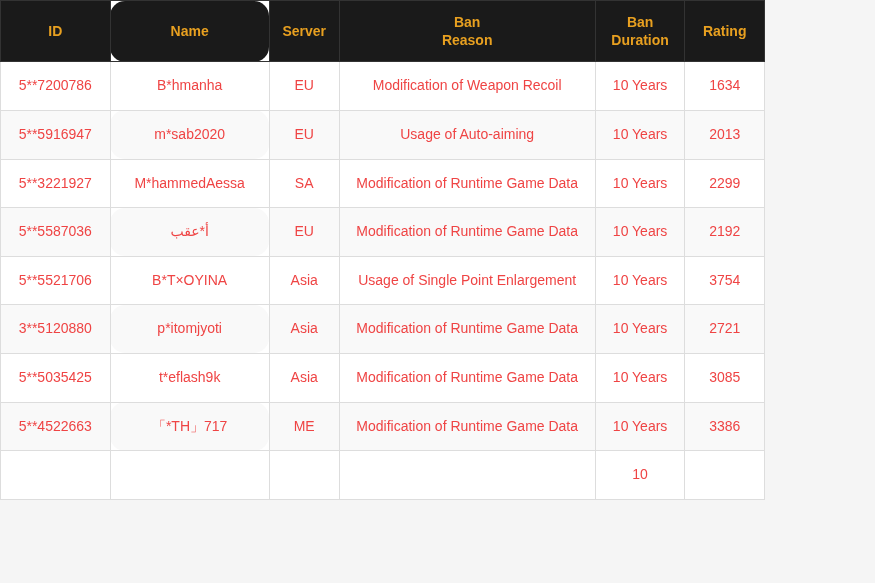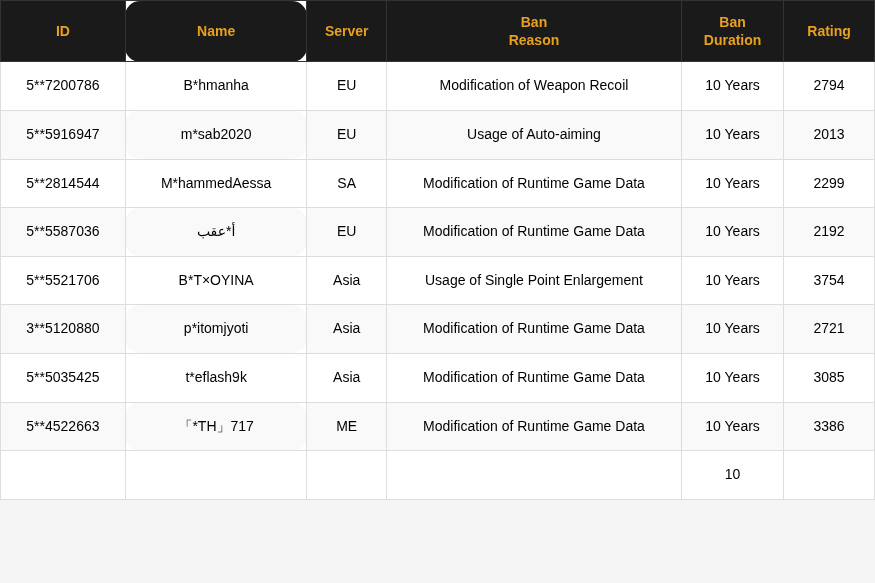--- a/index.html
+++ b/index.html
@@ -8,21 +8,21 @@
       box-sizing: border-box;
     }
     body {
       background: #f5f5f5;
       font-family: Arial, sans-serif;
       font-size: 14px;
       width: 875px;
       min-height: 583px;
     }
     .table-container {
-      width: 875px;
+      width: 765px;
       overflow: hidden;
     }
     table {
       width: 100%;
       border-collapse: collapse;
       background: #fff;
     }
     thead tr {
       background: #1a1a1a;
     }
@@ -38,21 +38,21 @@
     tbody tr {
       background: #ffffff;
     }
     tbody tr:nth-child(even) {
       background: #f9f9f9;
     }
     tbody td {
       text-align: center;
       padding: 14px 8px;
       border: 1px solid #ddd;
-      color: #000000;
+      color: #ef4444;
       font-size: 14px;
       line-height: 1.4;
       vertical-align: middle;
     }
     .col-id { width: 110px; }
     .col-name { width: 160px; border-radius: 15px; }
     .col-server { width: 70px; }
     .col-ban-reason { width: 260px; }
     .col-ban-duration { width: 90px; }
     .col-rating { width: 80px; }
@@ -72,32 +72,32 @@
         <th class="col-rating">Rating</th>
       </tr>
     </thead>
     <tbody id="table-body">
     <tr>
           <td class="col-id">5**7200786</td>
           <td class="col-name">B*hmanha</td>
           <td class="col-server">EU</td>
           <td class="col-ban-reason">Modification of Weapon Recoil</td>
           <td class="col-ban-duration">10 Years</td>
-          <td class="col-rating">2794</td>
+          <td class="col-rating">1634</td>
         </tr>
         <tr>
           <td class="col-id">5**5916947</td>
           <td class="col-name">m*sab2020</td>
           <td class="col-server">EU</td>
           <td class="col-ban-reason">Usage of Auto-aiming</td>
           <td class="col-ban-duration">10 Years</td>
           <td class="col-rating">2013</td>
         </tr>
         <tr>
-          <td class="col-id">5**2814544</td>
+          <td class="col-id">5**3221927</td>
           <td class="col-name">M*hammedAessa</td>
           <td class="col-server">SA</td>
           <td class="col-ban-reason">Modification of Runtime Game Data</td>
           <td class="col-ban-duration">10 Years</td>
           <td class="col-rating">2299</td>
         </tr>
         <tr>
           <td class="col-id">5**5587036</td>
           <td class="col-name">أ*عقب</td>
           <td class="col-server">EU</td>

